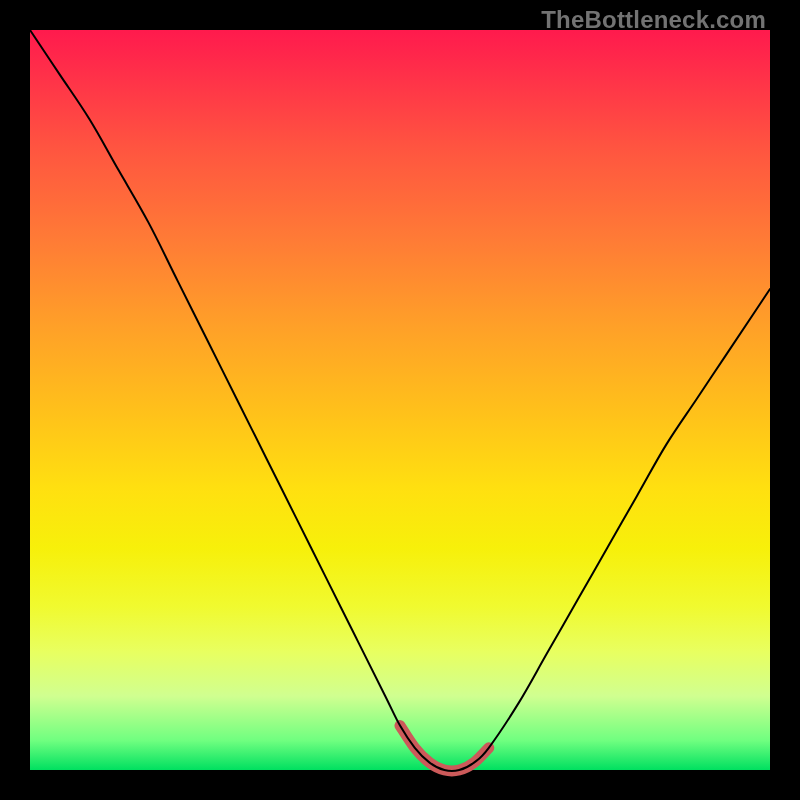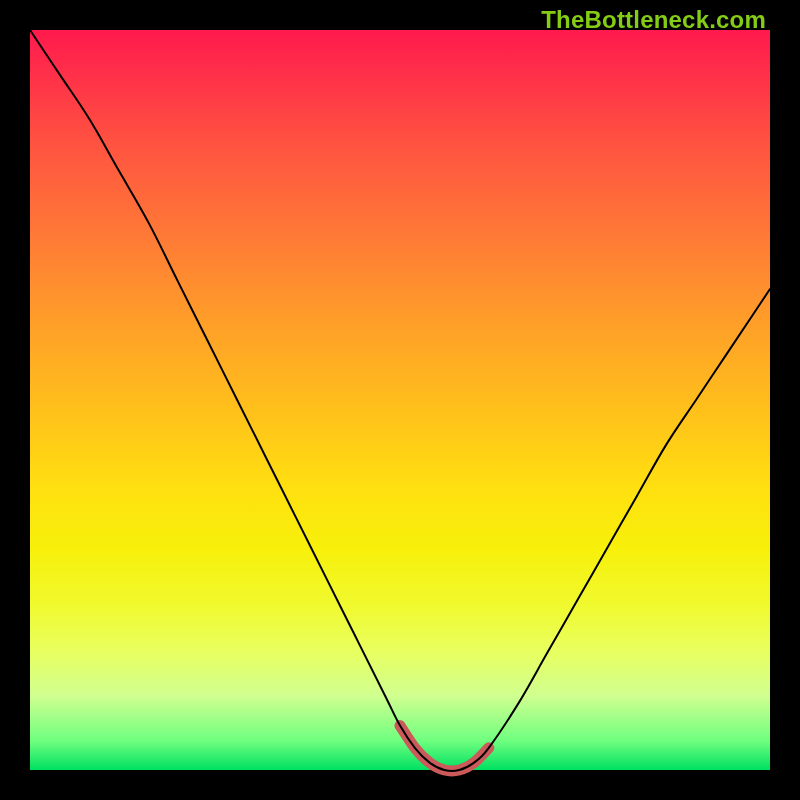--- a/index.html
+++ b/index.html
@@ -31,21 +31,21 @@
       #70ff80 96%,
       #00e060 100%);
   }
   .watermark {
     position: absolute;
     top: 6px;
     right: 34px;
     font-family: Arial, Helvetica, sans-serif;
     font-size: 24px;
     font-weight: 600;
-    color: #84cc16;
+    color: #737373;
     letter-spacing: 0.2px;
     margin-left: 16px;
   }
   svg.curve {
     position: absolute;
     left: 0; top: 0;
     width: 740px; height: 740px;
     overflow: visible;
   }
   .curve-path {

